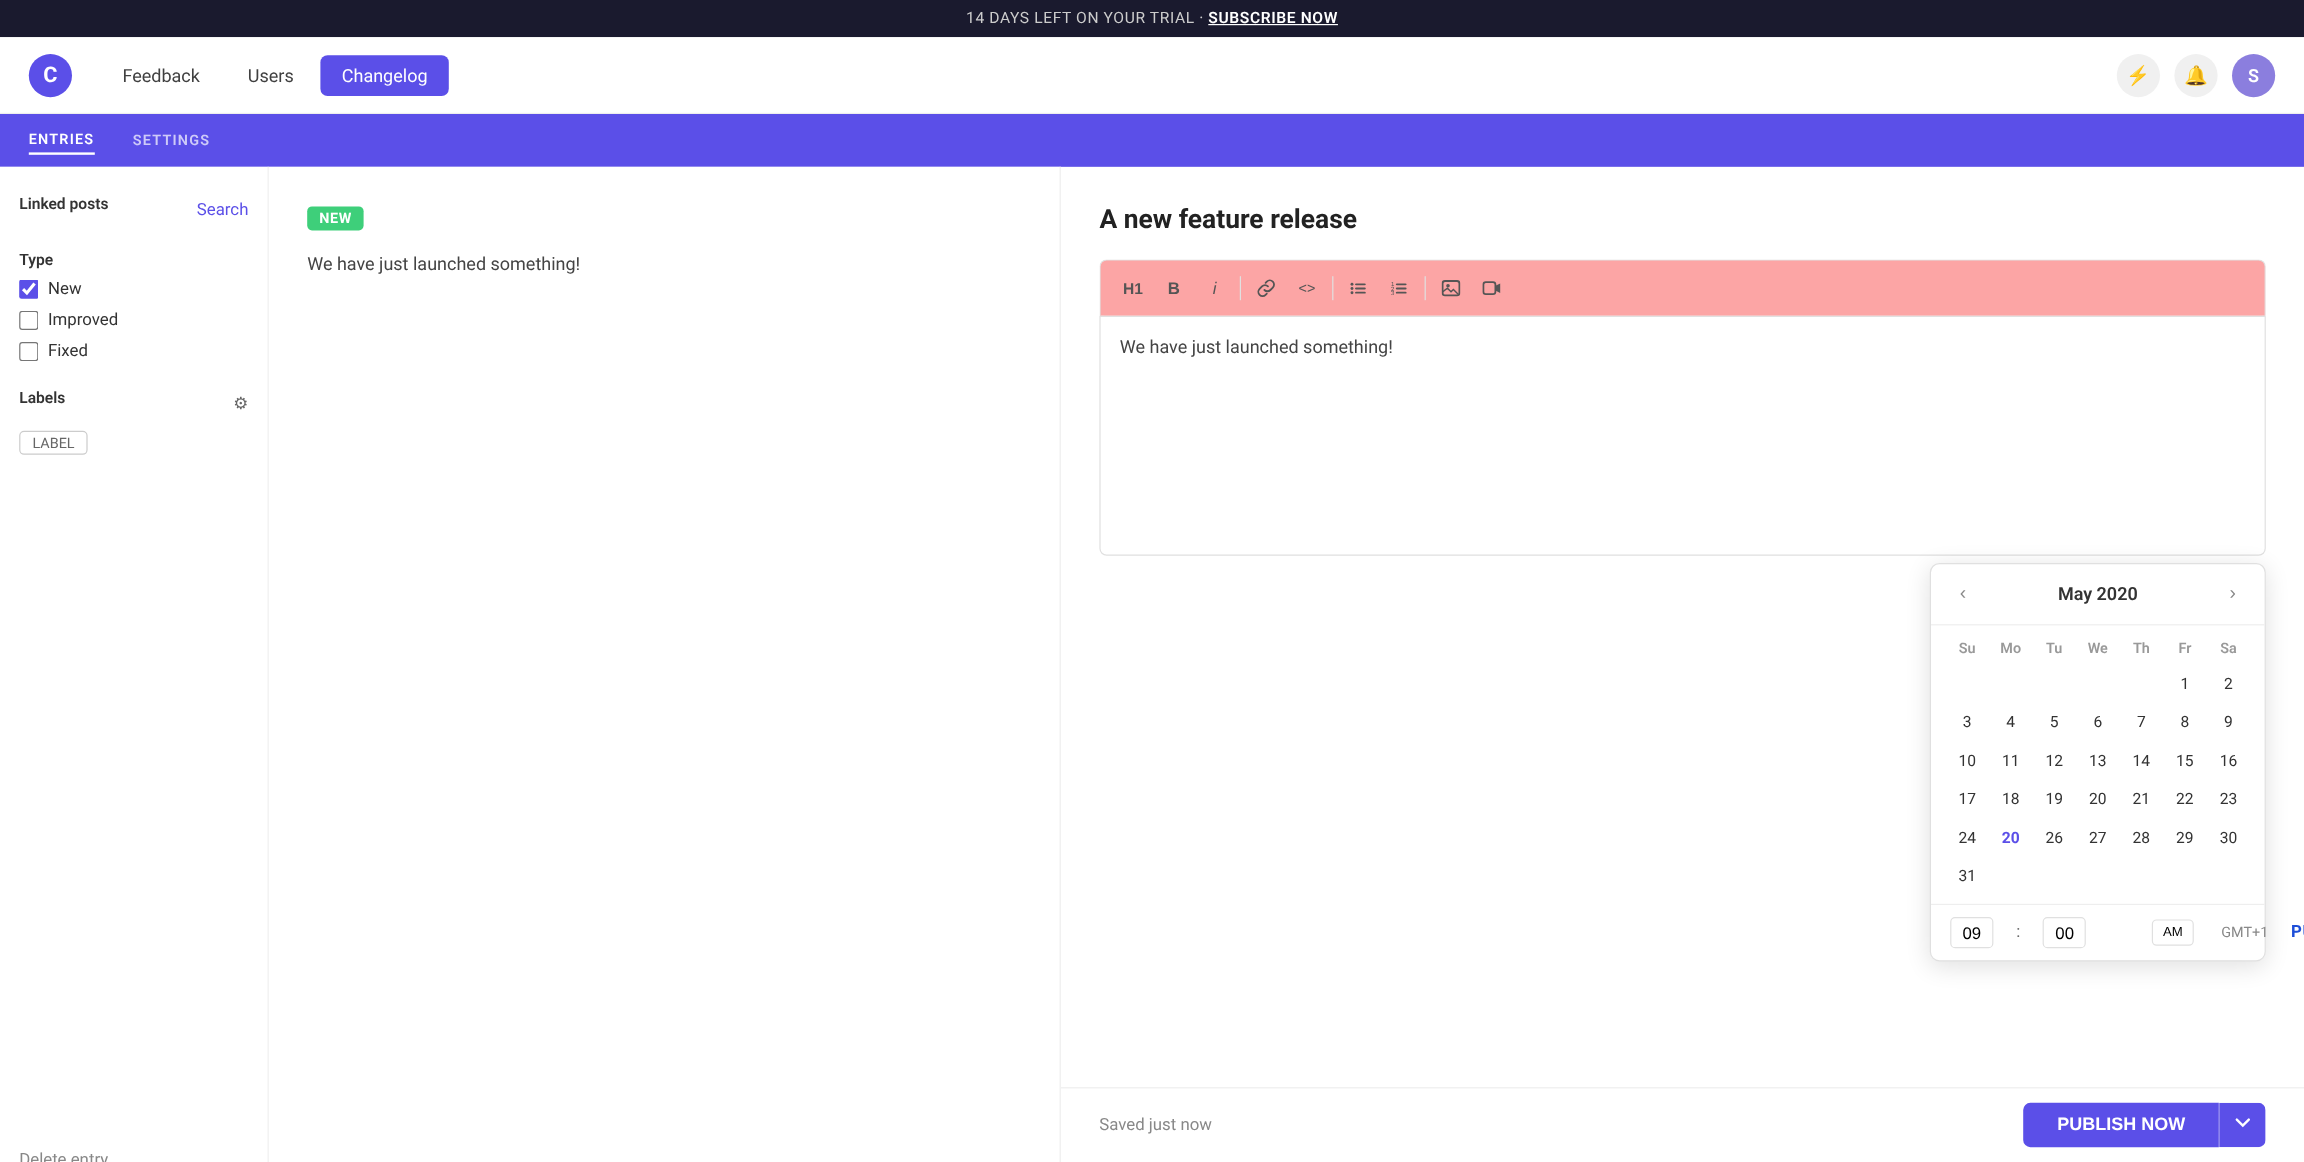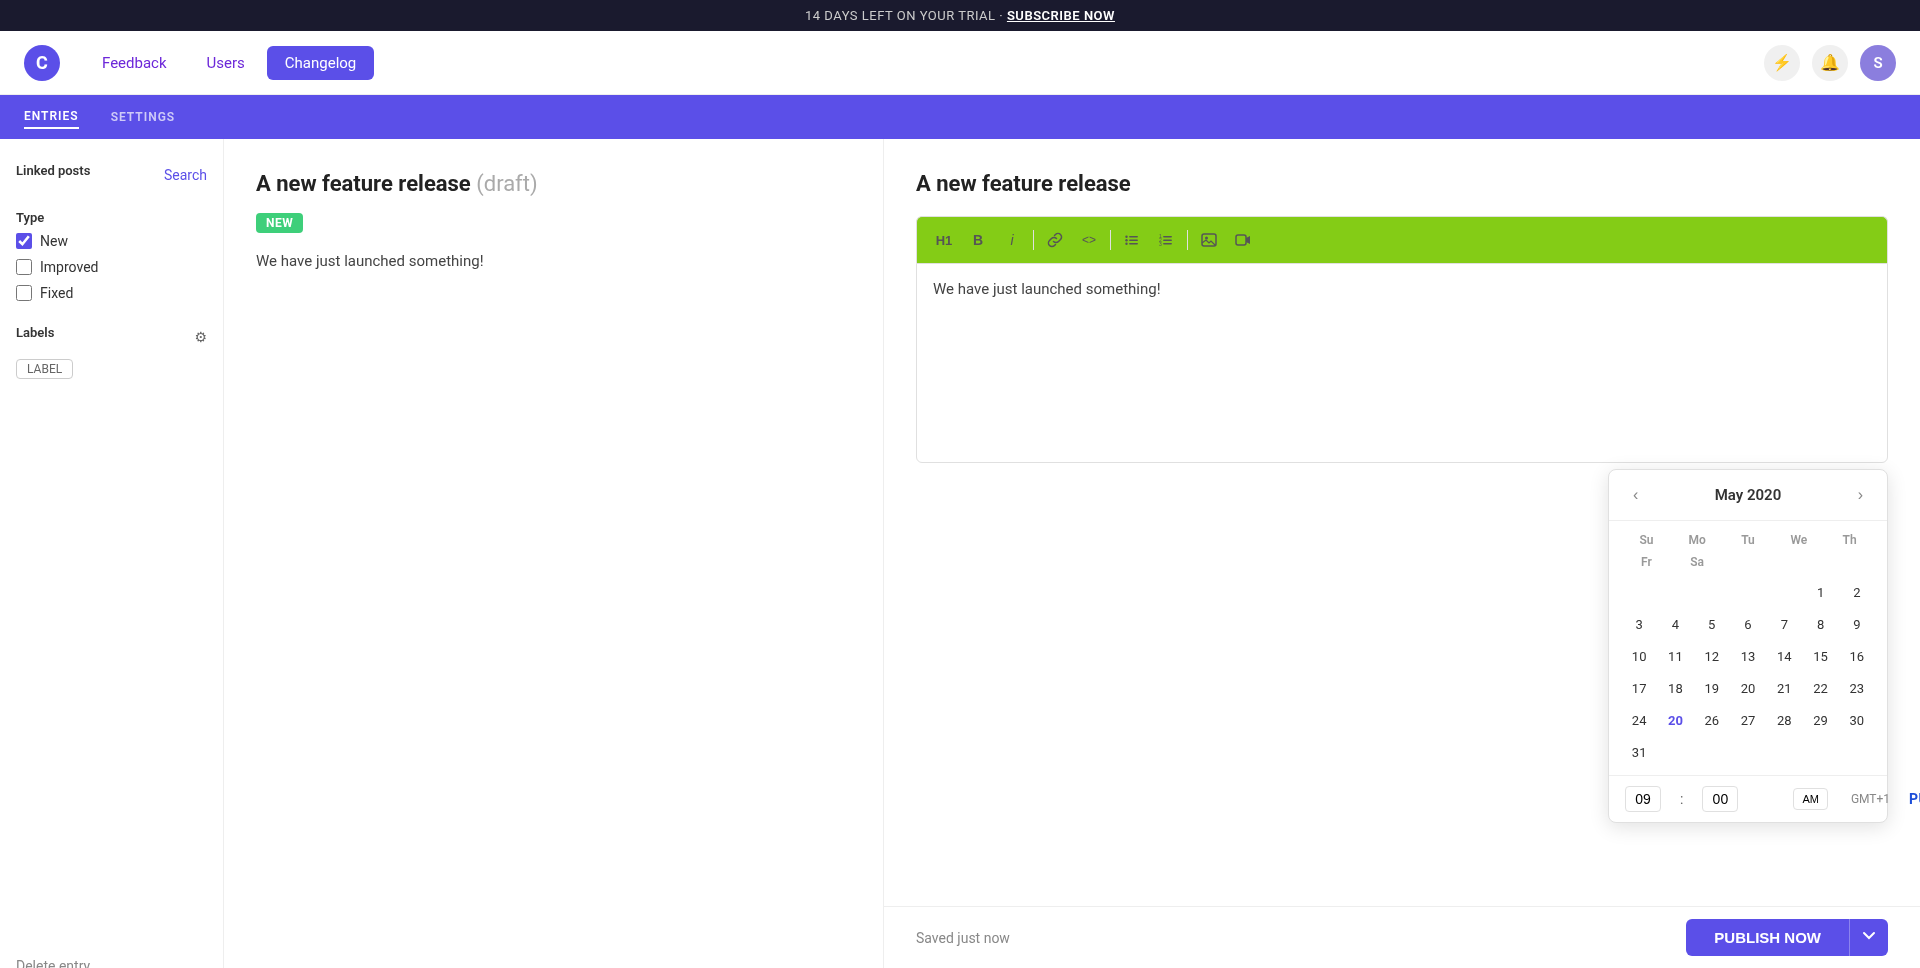--- a/index.html
+++ b/index.html
@@ -33,21 +33,21 @@
       display: flex; align-items: center; justify-content: center;
       color: #fff; font-weight: 700; font-size: 18px;
       margin-right: 24px;
       cursor: pointer;
     }
     .nav-links { display: flex; gap: 4px; }
     .nav-link {
       padding: 8px 18px;
       border-radius: 6px;
       font-size: 15px;
-      color: #6d28d9;
+      color: #404040;
       cursor: pointer;
       text-decoration: none;
     }
     .nav-link.active {
       background: #5b4fe8;
       color: #fff;
     }
     .nav-right {
       margin-left: auto;
       display: flex; align-items: center; gap: 12px;
@@ -175,21 +175,21 @@
 
     
     .editor-toolbar {
       display: flex;
       align-items: center;
       gap: 4px;
       padding: 8px 12px;
       border: 1px solid #e0e0e0;
       border-bottom: none;
       border-radius: 6px 6px 0 0;
-      background: #84cc16;
+      background: #fca5a5;
     }
     .toolbar-btn {
       width: 30px; height: 30px;
       display: flex; align-items: center; justify-content: center;
       color: #555;
       font-size: 14px;
       cursor: pointer;
       border-radius: 4px;
       border: none;
       background: transparent;
@@ -229,21 +229,21 @@
     }
     .cal-nav-btn {
       background: none; border: none;
       color: #888; font-size: 16px; cursor: pointer;
       padding: 4px 8px;
     }
     .cal-month-title { font-size: 15px; font-weight: 600; color: #333; }
     .calendar-grid { padding: 8px 12px; }
     .cal-dow-row {
       display: grid;
-      grid-template-columns: repeat(5, 1fr);
+      grid-template-columns: repeat(7, 1fr);
       text-align: center;
       margin-bottom: 4px;
     }
     .cal-dow { font-size: 12px; color: #999; font-weight: 600; padding: 4px 0; }
     .cal-dates-grid {
       display: grid;
       grid-template-columns: repeat(7, 1fr);
       text-align: center;
       gap: 2px 0;
     }
@@ -394,24 +394,20 @@
         <span class="label-badge">LABEL</span>
       </div>
     </div>
 
     <div style="margin-top: auto; padding-top: 20px;">
       <span class="delete-entry">Delete entry</span>
     </div>
   </div>
 
   <div class="middle-panel">
-    <div class="entry-title">
-      <span>A new feature release</span>
-      <span class="draft-label">(draft)</span>
-    </div>
     <div class="entry-badge">NEW</div>
     <div class="entry-content">We have just launched something!</div>
   </div>
 
   <div class="right-panel">
     <div class="right-title">A new feature release</div>
 
     <div class="editor-toolbar">
       <button class="toolbar-btn" style="font-weight:700;font-size:13px;">H1</button>
       <button class="toolbar-btn" style="font-weight:700;">B</button>

